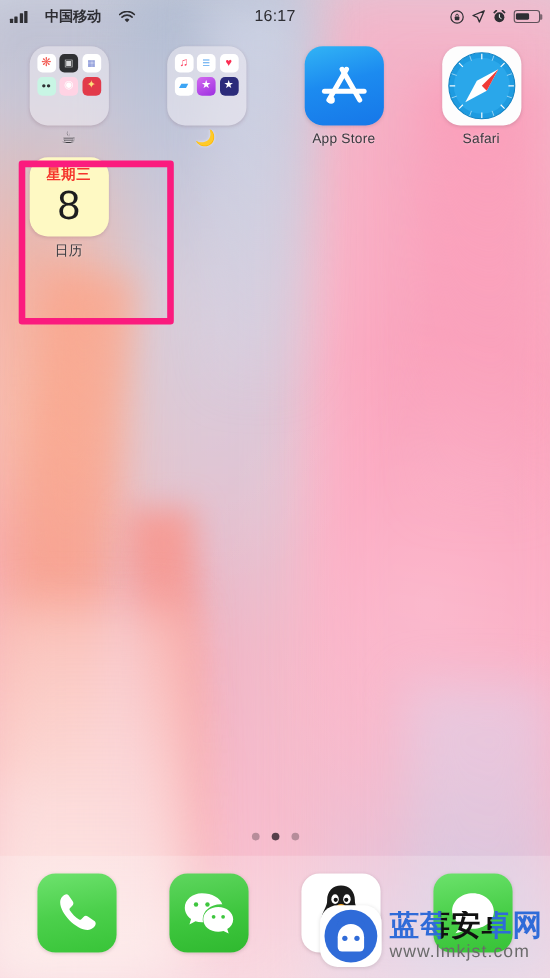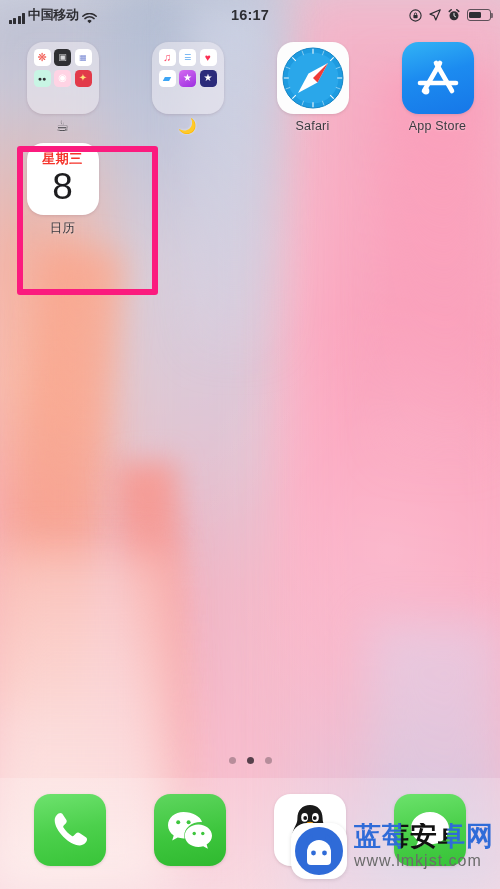--- a/index.html
+++ b/index.html
@@ -48,23 +48,23 @@
     background:radial-gradient(ellipse 70% 45% at 30% 30%, rgba(255,255,255,.22), transparent 70%),
                radial-gradient(ellipse 60% 40% at 78% 62%, rgba(255,255,255,.18), transparent 70%);
   }
 
   
   #status-bar {
     position:absolute; left:0; top:0; width:100%; height:30px;
     display:flex; align-items:center; color:#2e2e33;
     font-size:13.5px; padding:0 9px; z-index:40;
   }
-  .sb-left { display:flex; align-items:flex-end; gap:3px; }
+  .sb-left { display:flex; align-items:center; gap:16px; }
   .sb-center { position:absolute; left:0; right:0; text-align:center;
-    font-size:14.5px; font-weight:700; letter-spacing:.2px; }
+    font-size:14.5px; font-weight:400; letter-spacing:.2px; }
   .sb-right { margin-left:auto; display:flex; align-items:center; gap:7px; z-index:2; }
   .carrier { font-size:13px; font-weight:600; letter-spacing:-.3px; }
   .signal { display:flex; align-items:flex-end; gap:1.6px; height:11px; }
   .signal i { width:2.8px; background:#2e2e33; border-radius:.5px; display:block; }
   .signal i:nth-child(1){height:4px}.signal i:nth-child(2){height:6px}
   .signal i:nth-child(3){height:8.5px}.signal i:nth-child(4){height:11px}
   .batt { width:24px; height:11.5px; border:1.3px solid rgba(46,46,51,.75);
     border-radius:3px; padding:1.3px; position:relative; }
   .batt::after { content:""; position:absolute; right:-3.4px; top:3px;
     width:2px; height:5px; background:rgba(46,46,51,.6); border-radius:0 1px 1px 0; }
@@ -90,21 +90,21 @@
     justify-content:center; font-size:9px; overflow:hidden; line-height:1; }
 
   
   .appstore { background:linear-gradient(165deg,#32b4f5 0%,#1c8bf0 45%,#1677e8 100%); }
   
   .safari { background:#fdfdfd; display:flex; align-items:center; justify-content:center; }
   
   .settings { background:linear-gradient(160deg,#e3e4e6 0%,#c9cbcd 40%,#a8abae 72%,#8e9194 100%);
     display:flex; align-items:center; justify-content:center; }
   
-  .calendar { background:#ffffff; display:flex; flex-direction:column; align-items:center;
+  .calendar { background:#fef9c3; display:flex; flex-direction:column; align-items:center;
     justify-content:flex-start; padding-top:7px; }
   .cal-dow { color:#f5342b; font-size:13px; font-weight:700; letter-spacing:.5px; }
   .cal-day { color:#1d1d1f; font-size:37px; font-weight:300; line-height:.96; margin-top:1px; }
 
   
   #highlight-box { position:absolute; left:17px; top:146px; width:141px; height:149px;
     border:6px solid #fb1b7e; border-radius:3px; z-index:30; pointer-events:none; }
 
   
   #page-dots { position:absolute; left:0; right:0; bottom:125px;
@@ -123,21 +123,21 @@
   .phone { background:linear-gradient(170deg,#6ee26e 0%,#4cd04c 50%,#38c438 100%);
     display:flex; align-items:center; justify-content:center; }
   .wechat { background:linear-gradient(170deg,#5fd65f 0%,#3ec63e 55%,#2fb92f 100%);
     display:flex; align-items:center; justify-content:center; }
   .qq { background:#fff; display:flex; align-items:center; justify-content:center; }
   .messages { background:linear-gradient(170deg,#6ce26c 0%,#49cf49 52%,#37c337 100%);
     display:flex; align-items:center; justify-content:center; }
 
   
   #watermark { position:absolute; right:6px; bottom:10px; display:flex;
-    gap:7px; z-index:60;margin-top:28px; }
+    align-items:center; gap:7px; z-index:60;margin-top:28px; }
   .wm-logo { width:56px; height:56px; border-radius:16px;
     background:#fff; display:flex; align-items:center; justify-content:center;
     box-shadow:0 1px 4px rgba(0,0,0,.12); }
   .wm-text { display:flex; flex-direction:column; line-height:1; }
   .wm-cn { font-size:27px; font-weight:800; letter-spacing:1px;
     background:linear-gradient(90deg,#2f6bd8 0%,#2f6bd8 33%,#111 34%,#111 66%,#2f6bd8 67%);
     -webkit-background-clip:text; background-clip:text; color:transparent; }
   .wm-url { font-size:16px; color:#6b6b6b; letter-spacing:1px; margin-top:3px;
     font-family:"Liberation Sans",sans-serif; }
 </style>
@@ -221,20 +221,34 @@
     <div class="app-cell">
       <div class="icon-box folder">
         <div class="mini" style="background:#fff;color:#fb4a68;font-size:11px;">♫</div>
         <div class="mini" style="background:#fff;color:#5aa7f0;font-size:8px;">☰</div>
         <div class="mini" style="background:#fff;color:#fb2e52;font-size:10px;">♥</div>
         <div class="mini" style="background:#fff;color:#3da5f5;font-size:11px;">▰</div>
         <div class="mini" style="background:linear-gradient(150deg,#d46bf0,#9c2fe0);color:#fff;font-size:10px;">★</div>
         <div class="mini" style="background:#2b2b7a;color:#fff;font-size:10px;">★</div>
       </div>
       <div class="app-label emoji-label">🌙</div>
+    </div>
+
+    <div class="app-cell">
+      <div class="icon-box appstore">
+        <svg width="72" height="72" viewBox="0 0 72 72">
+          <g stroke="#fff" stroke-width="4.6" stroke-linecap="round" fill="none">
+            <path d="M22 49 38 21"></path>
+            <path d="M50 49 34 21"></path>
+            <path d="M18 41h36"></path>
+          </g>
+          <circle cx="24" cy="49" r="3.4" fill="#fff"></circle>
+        </svg>
+      </div>
+      <div class="app-label">App Store</div>
     </div>
 
     <div class="app-cell">
       <div class="icon-box safari">
         <svg width="66" height="66" viewBox="0 0 66 66">
           <circle cx="33" cy="33" r="30" fill="#1e9be0"></circle>
           <circle cx="33" cy="33" r="30" fill="none" stroke="#1484c4" stroke-width="1"></circle>
           <circle cx="33" cy="33" r="25.5" fill="#2aa7ea"></circle>
           <g stroke="#ffffff" stroke-width="1.1" opacity=".95">
             <path d="M33 3.8v5M33 57.2v5M3.8 33h5M57.2 33h5"></path>
@@ -243,34 +257,20 @@
           <g stroke="#eaf6fd" stroke-width=".7" opacity=".75">
             <path d="M22 5.6l1.6 4.6M44 5.6l-1.6 4.6M22 60.4l1.6-4.6M44 60.4l-1.6-4.6"></path>
             <path d="M5.6 22l4.6 1.6M5.6 44l4.6-1.6M60.4 22l-4.6 1.6M60.4 44l-4.6-1.6"></path>
           </g>
           <path d="M48 18 28.5 28.5 18 48 37.5 37.5z" fill="#fff"></path>
           <path d="M48 18 37.5 37.5 33 33z" fill="#ef3b36"></path>
         </svg>
       </div>
       <div class="app-label">Safari</div>
     </div>
-
-    <div class="app-cell">
-      <div class="icon-box appstore">
-        <svg width="72" height="72" viewBox="0 0 72 72">
-          <g stroke="#fff" stroke-width="4.6" stroke-linecap="round" fill="none">
-            <path d="M22 49 38 21"></path>
-            <path d="M50 49 34 21"></path>
-            <path d="M18 41h36"></path>
-          </g>
-          <circle cx="24" cy="49" r="3.4" fill="#fff"></circle>
-        </svg>
-      </div>
-      <div class="app-label">App Store</div>
-    </div>
   </div>
 
   <div class="grid-row">
 
 
     <div class="app-cell">
       <div class="icon-box calendar">
         <div class="cal-dow">星期三</div>
         <div class="cal-day">8</div>
       </div>

